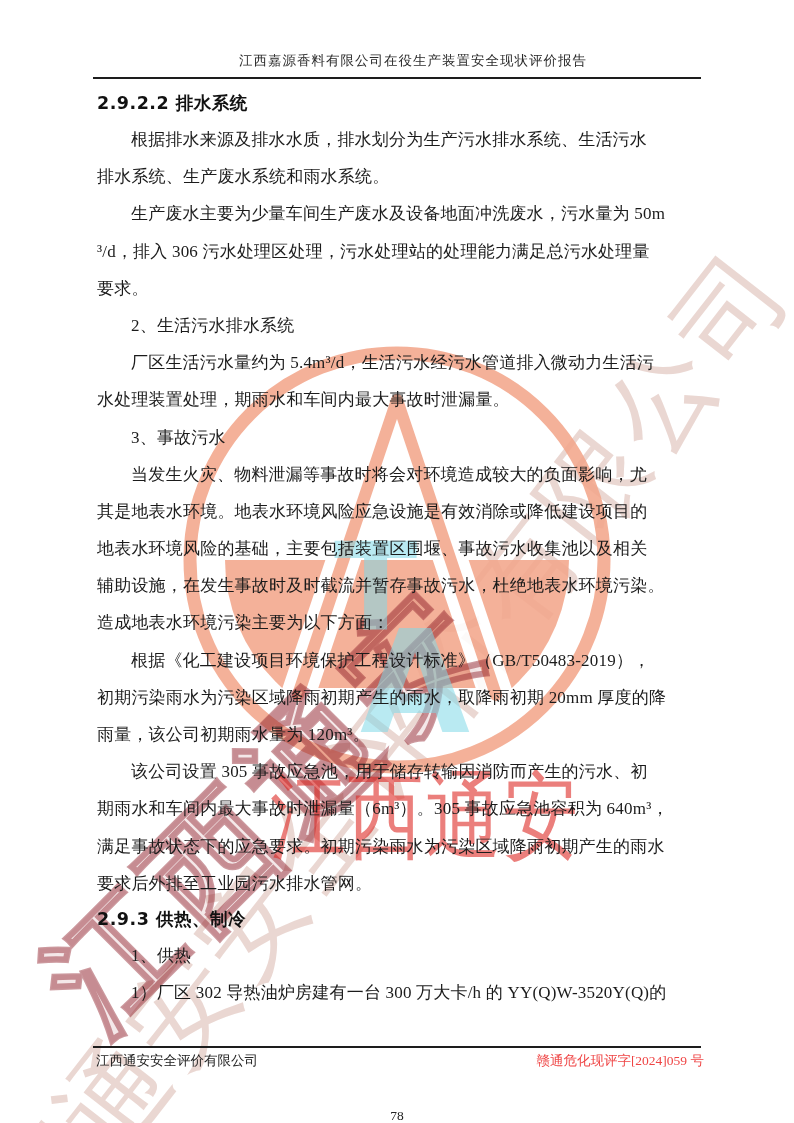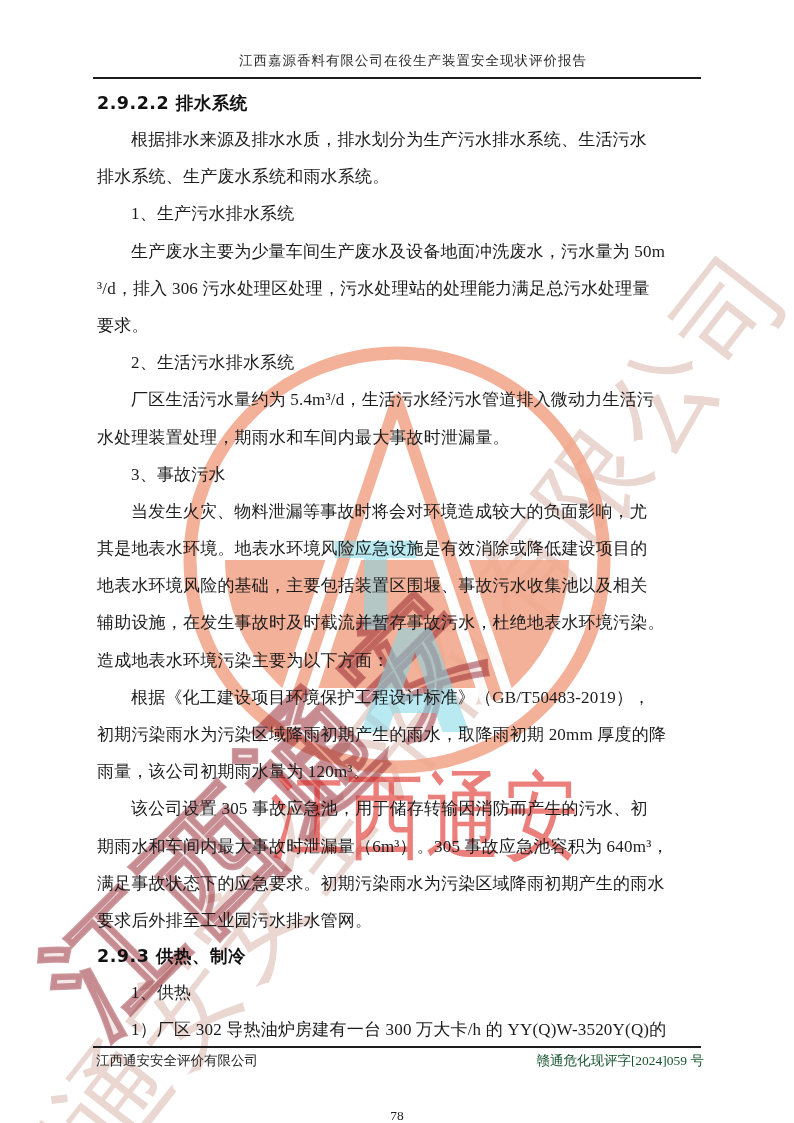--- a/index.html
+++ b/index.html
@@ -23,21 +23,21 @@
   .hline{
     height:35px;line-height:35px;font-size:17.5px;font-weight:bold;
     font-family:"DejaVu Sans","Liberation Sans",sans-serif;
     white-space:nowrap;letter-spacing:0.5px;color:#111;
   }
   .indent{padding-left:34px;}
   
   .footer-rule{position:absolute;top:1046px;left:93px;width:608px;height:1.5px;background:#1d1d1d;z-index:3;}
   .footer-left{position:absolute;top:1052px;left:96px;font-size:13.5px;color:#222;z-index:3;}
   .footer-page{position:absolute;top:1108px;left:0;width:100%;text-align:center;font-size:13.5px;color:#222;z-index:3;}
-  .footer-right{position:absolute;top:1052px;right:90px;font-size:13.5px;color:#14532d;z-index:3;}
+  .footer-right{position:absolute;top:1052px;right:90px;font-size:13.5px;color:#ef4444;z-index:3;}
   
   .wm{position:absolute;pointer-events:none;white-space:nowrap;}
   .wm-diagonal{
     left:357px;top:790px;z-index:1;
     font-size:105px;letter-spacing:6px;
     color:rgba(201,149,138,0.38);
     transform:translate(-50%,-50%) rotate(-52deg);
     font-family:"DejaVu Sans","Liberation Sans",sans-serif;
   }
   .wm-logo{position:absolute;left:182px;top:345px;z-index:1;}
@@ -91,21 +91,20 @@
   <div class="wm wm-cyan-a">A</div>
   <div class="wm wm-red">江西通安</div>
 
   <div class="header-title">江西嘉源香料有限公司在役生产装置安全现状评价报告</div>
   <div class="header-rule"></div>
 
   <div class="content">
       <div class="hline">2.9.2.2 排水系统</div>
       <div class="bline indent">根据排水来源及排水水质，排水划分为生产污水排水系统、生活污水</div>
       <div class="bline">排水系统、生产废水系统和雨水系统。</div>
-      <div class="bline indent">1、生产污水排水系统</div>
       <div class="bline indent">生产废水主要为少量车间生产废水及设备地面冲洗废水，污水量为 50m</div>
       <div class="bline">³/d，排入 306 污水处理区处理，污水处理站的处理能力满足总污水处理量</div>
       <div class="bline">要求。</div>
       <div class="bline indent">2、生活污水排水系统</div>
       <div class="bline indent">厂区生活污水量约为 5.4m³/d，生活污水经污水管道排入微动力生活污</div>
       <div class="bline">水处理装置处理，期雨水和车间内最大事故时泄漏量。</div>
       <div class="bline indent">3、事故污水</div>
       <div class="bline indent">当发生火灾、物料泄漏等事故时将会对环境造成较大的负面影响，尤</div>
       <div class="bline">其是地表水环境。地表水环境风险应急设施是有效消除或降低建设项目的</div>
       <div class="bline">地表水环境风险的基础，主要包括装置区围堰、事故污水收集池以及相关</div>

